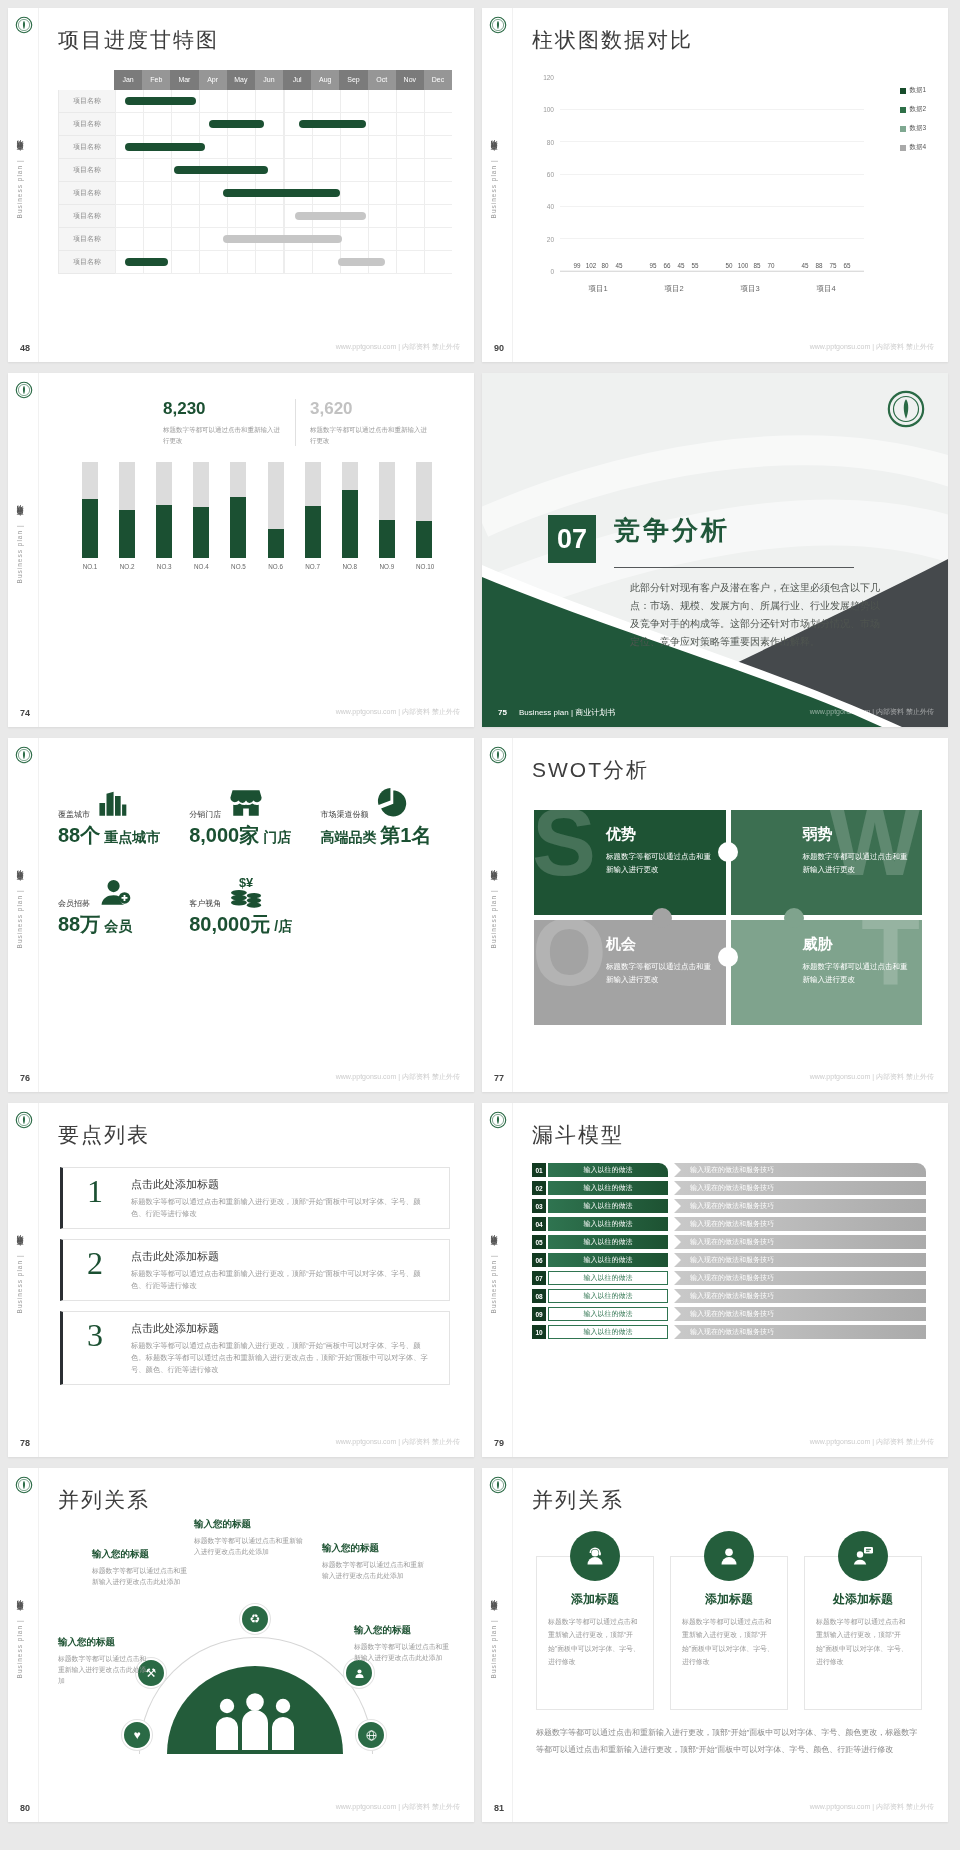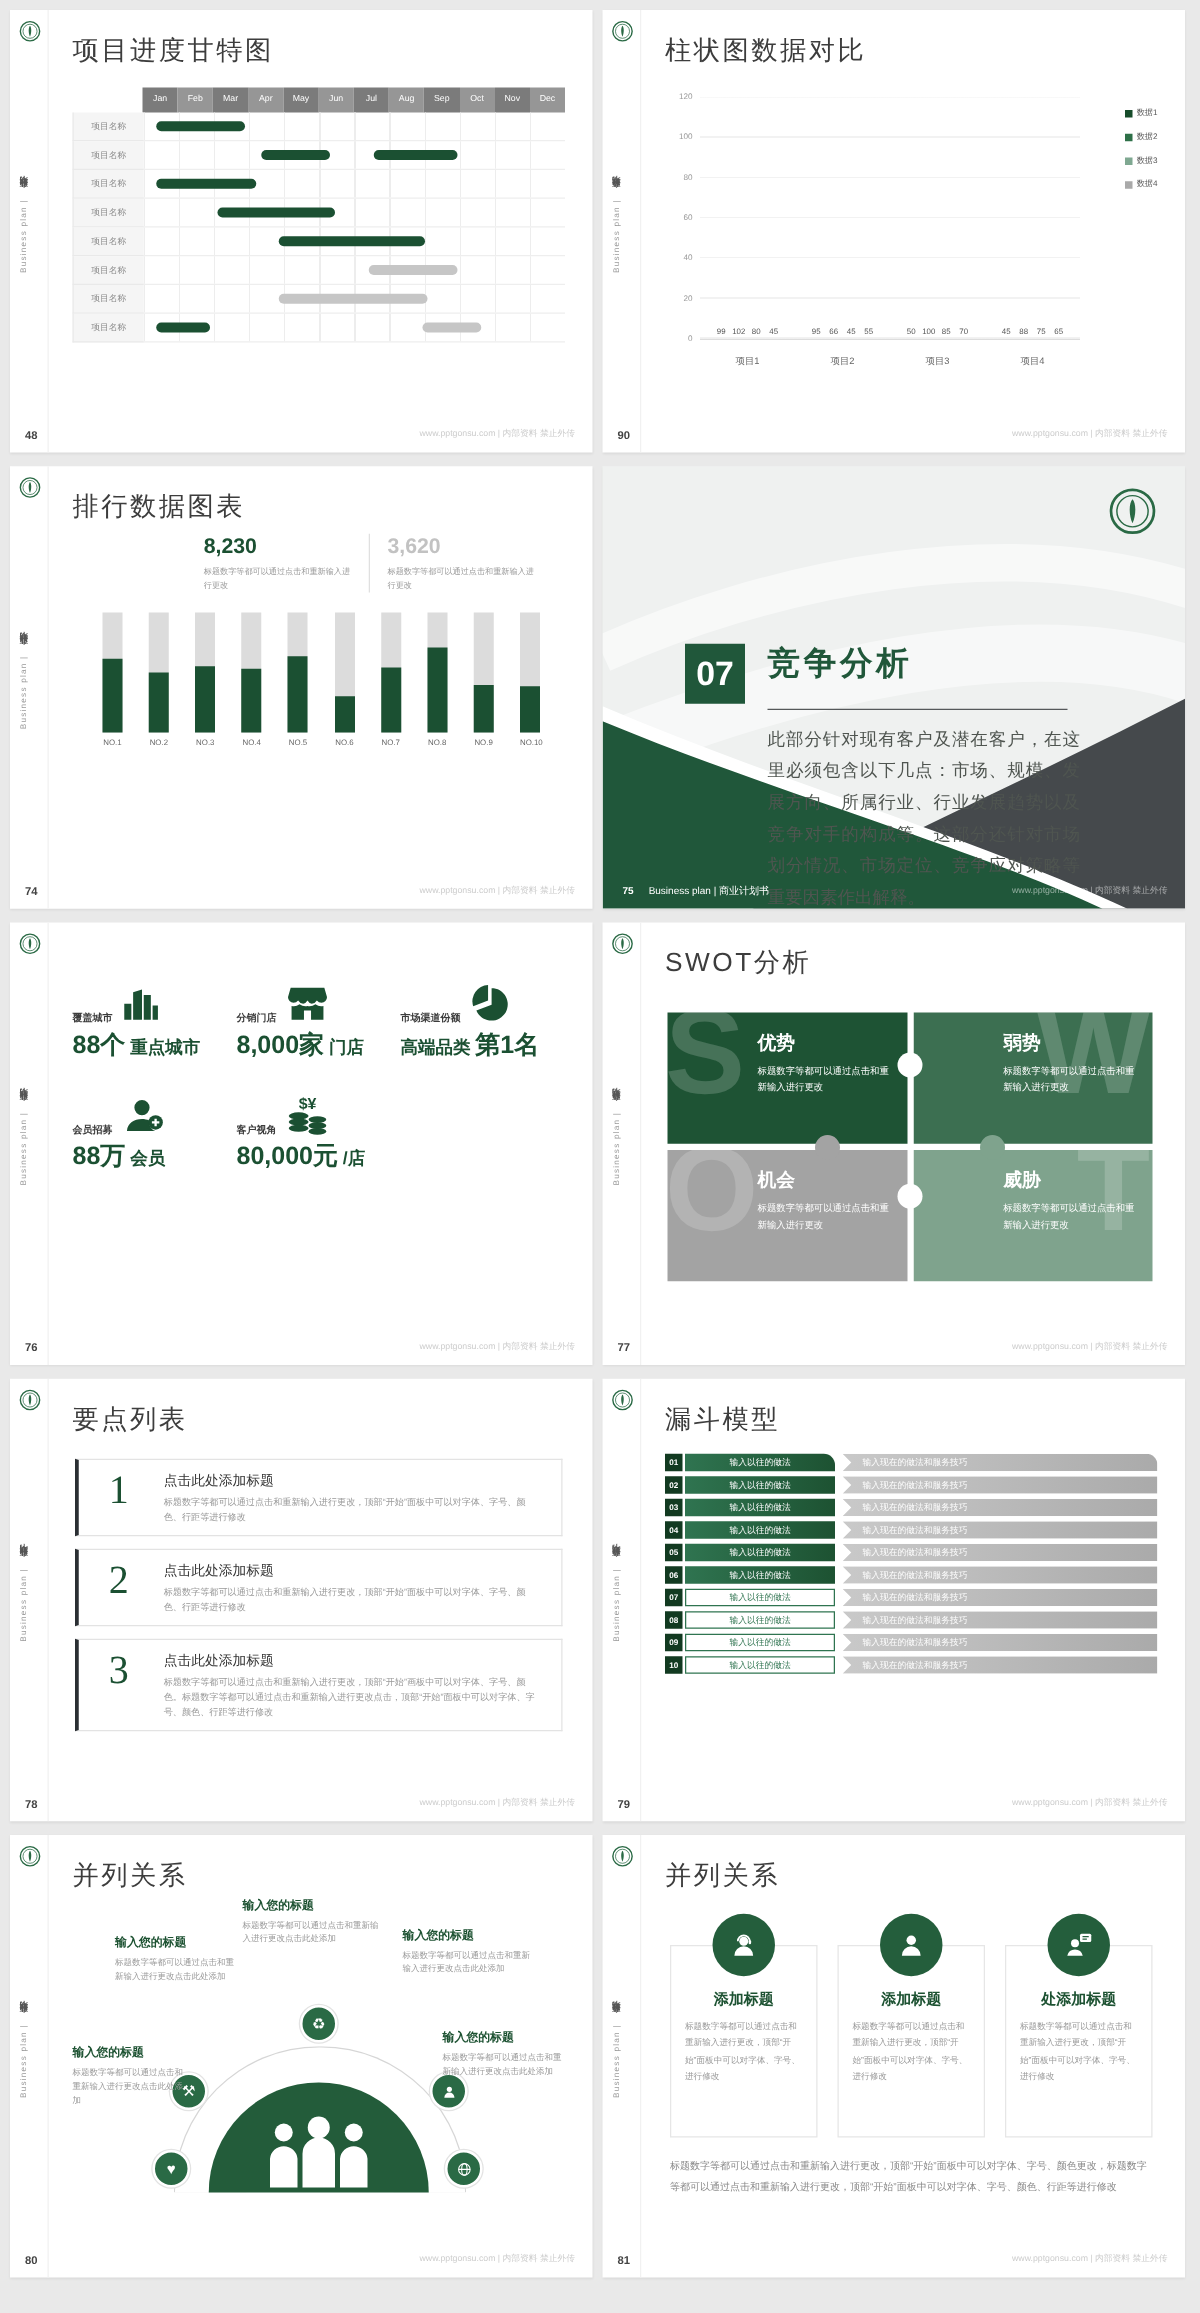--- a/index.html
+++ b/index.html
@@ -51,29 +51,29 @@
 .r-track{height:96px;background:#dcdcdc;position:relative}
 .r-fill{position:absolute;bottom:0;left:0;right:0;background:#1b5032}
 .r-lab{font-size:6.3px;color:#666;text-align:center;margin-top:5px}
 
 .card.section{background:#eff1f0}
 .sec-bg{position:absolute;inset:0}
 .seal75{position:absolute;right:22px;top:16px;width:40px;height:40px}
 .badge{position:absolute;left:66px;top:142px;width:48px;height:48px;background:#20573a;color:#fff;font-size:27px;font-weight:bold;display:flex;align-items:center;justify-content:center}
 .sec-title{position:absolute;left:132px;top:140px;font-size:26px;font-weight:bold;color:#20573a;letter-spacing:3px}
 .sec-line{position:absolute;left:132px;top:194px;width:240px;border-top:1px solid #55585a}
-.sec-body{position:absolute;left:132px;top:206px;width:250px;font-size:14px;line-height:1.8;color:#4f5550;text-align:justify}
+.sec-body{position:absolute;left:148px;top:206px;width:250px;font-size:10px;line-height:1.8;color:#4f5550;text-align:justify}
 .sec-foot{position:absolute;left:16px;bottom:9px;color:#fff;font-size:8px}
 .sec-foot .n{font-weight:bold;margin-right:12px}
 .wm75{color:rgba(255,255,255,.5)}
 
 .stats76{display:flex;flex-wrap:wrap;margin-top:34px}
 .st{width:33.3%;margin-bottom:30px;color:#1b5032}
 .st-top{display:flex;align-items:flex-end;gap:8px;height:30px}
-.st-label{font-size:8px;font-weight:bold;color:#3c3c3c}
+.st-label{font-size:8px;font-weight:normal;color:#3c3c3c}
 .st-icon{width:34px;height:34px;color:#1b5032}
 .st-icon svg{width:100%;height:100%}
 .st-line{margin-top:2px}
 .st-big{font-size:20px;font-weight:bold}
 .st-small{font-size:14px;font-weight:bold}
 
 .swot{position:relative;display:grid;grid-template-columns:1fr 1fr;gap:5px;margin:26px 4px 0 2px}
 .sw{position:relative;height:90px;padding:15px 10px 0 72px;color:#fff;overflow:hidden}
 .sw .lt{position:absolute;top:-16px;font-size:96px;font-weight:bold;color:rgba(255,255,255,.18);line-height:1}
 .lt-left{left:-2px}.lt-right{right:2px}
@@ -333,21 +333,20 @@
   <div class="card">
     <div class="side">
         <span class="logo"><svg viewBox="0 0 24 24" width="18" height="18">
             <circle cx="12" cy="12" r="10.3" fill="none" stroke="#2a6a45" stroke-width="1.5"></circle>
             <circle cx="12" cy="12" r="7.5" fill="none" stroke="#2a6a45" stroke-width="0.8"></circle>
             <path fill="#2a6a45" d="M12 6.2c1.8 1.9 1.8 7.7 0 11.6-1.8-3.9-1.8-9.7 0-11.6z"></path>
           </svg></span>
         <span class="vtext"><span>Business plan |</span> <b>商业计划书</b></span>
       </div>
     <div class="content">
-      <h2 class="title">排行数据图表</h2>
       <div class="stats74">
           <div class="stat74 green">
             <div class="v">8,230</div>
             <div class="cap">标题数字等都可以通过点击和重新输入进行更改</div>
           </div>
           <div class="stat74 gray">
             <div class="v">3,620</div>
             <div class="cap">标题数字等都可以通过点击和重新输入进行更改</div>
           </div>
         </div>

